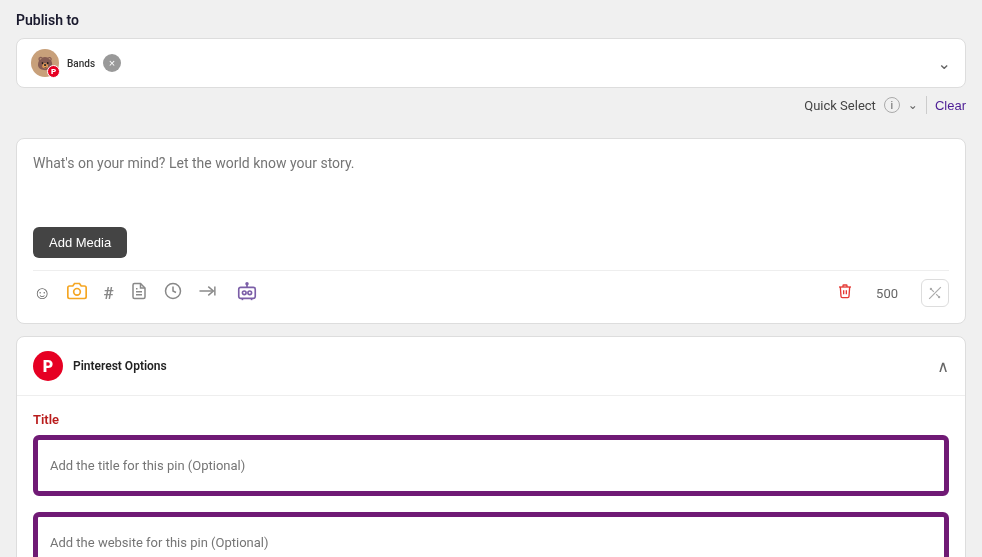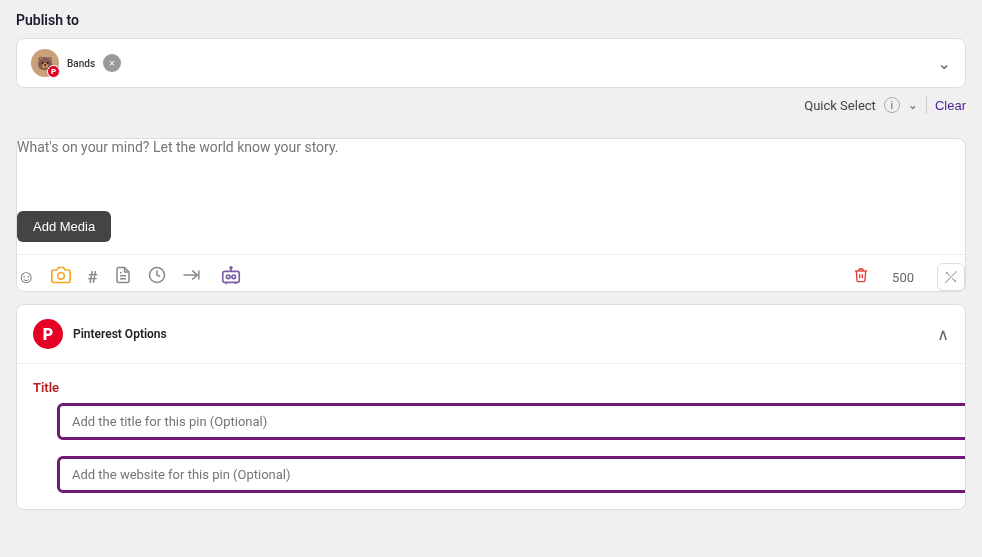--- a/index.html
+++ b/index.html
@@ -123,20 +123,21 @@
       font-size: 13px;
       color: #4c1d95;
       cursor: pointer;
       background: none;
       border: none;
     }
     .compose-area {
       background: #fff;
       border: 1px solid #ddd;
       border-radius: 8px;
+      padding: 16px;
       margin-bottom: 12px;
     }
     .compose-textarea {
       width: 100%;
       border: none;
       outline: none;
       resize: none;
       font-size: 14px;
       color: #999;
       font-family: inherit;
@@ -238,29 +239,28 @@
       padding: 16px;
     }
     .field-label {
       font-size: 13px;
       font-weight: 600;
       color: #b91c1c;
       margin-bottom: 8px;
     }
     .field-input {
       width: 100%;
-      border: 3px solid #701a75;
+      border: 5px solid #701a75;
       border-radius: 6px;
-      padding: 8px 12px;
+      padding: 18px 12px;
       font-size: 13px;
       color: #999;
       outline: none;
       margin-bottom: 16px;
       font-family: inherit;
-      margin-left: 24px;
     }
   </style>
 </head>
 <body>
 
 <div class="container">
 
   <div class="publish-label">Publish to</div>
 
   <div class="account-selector">

